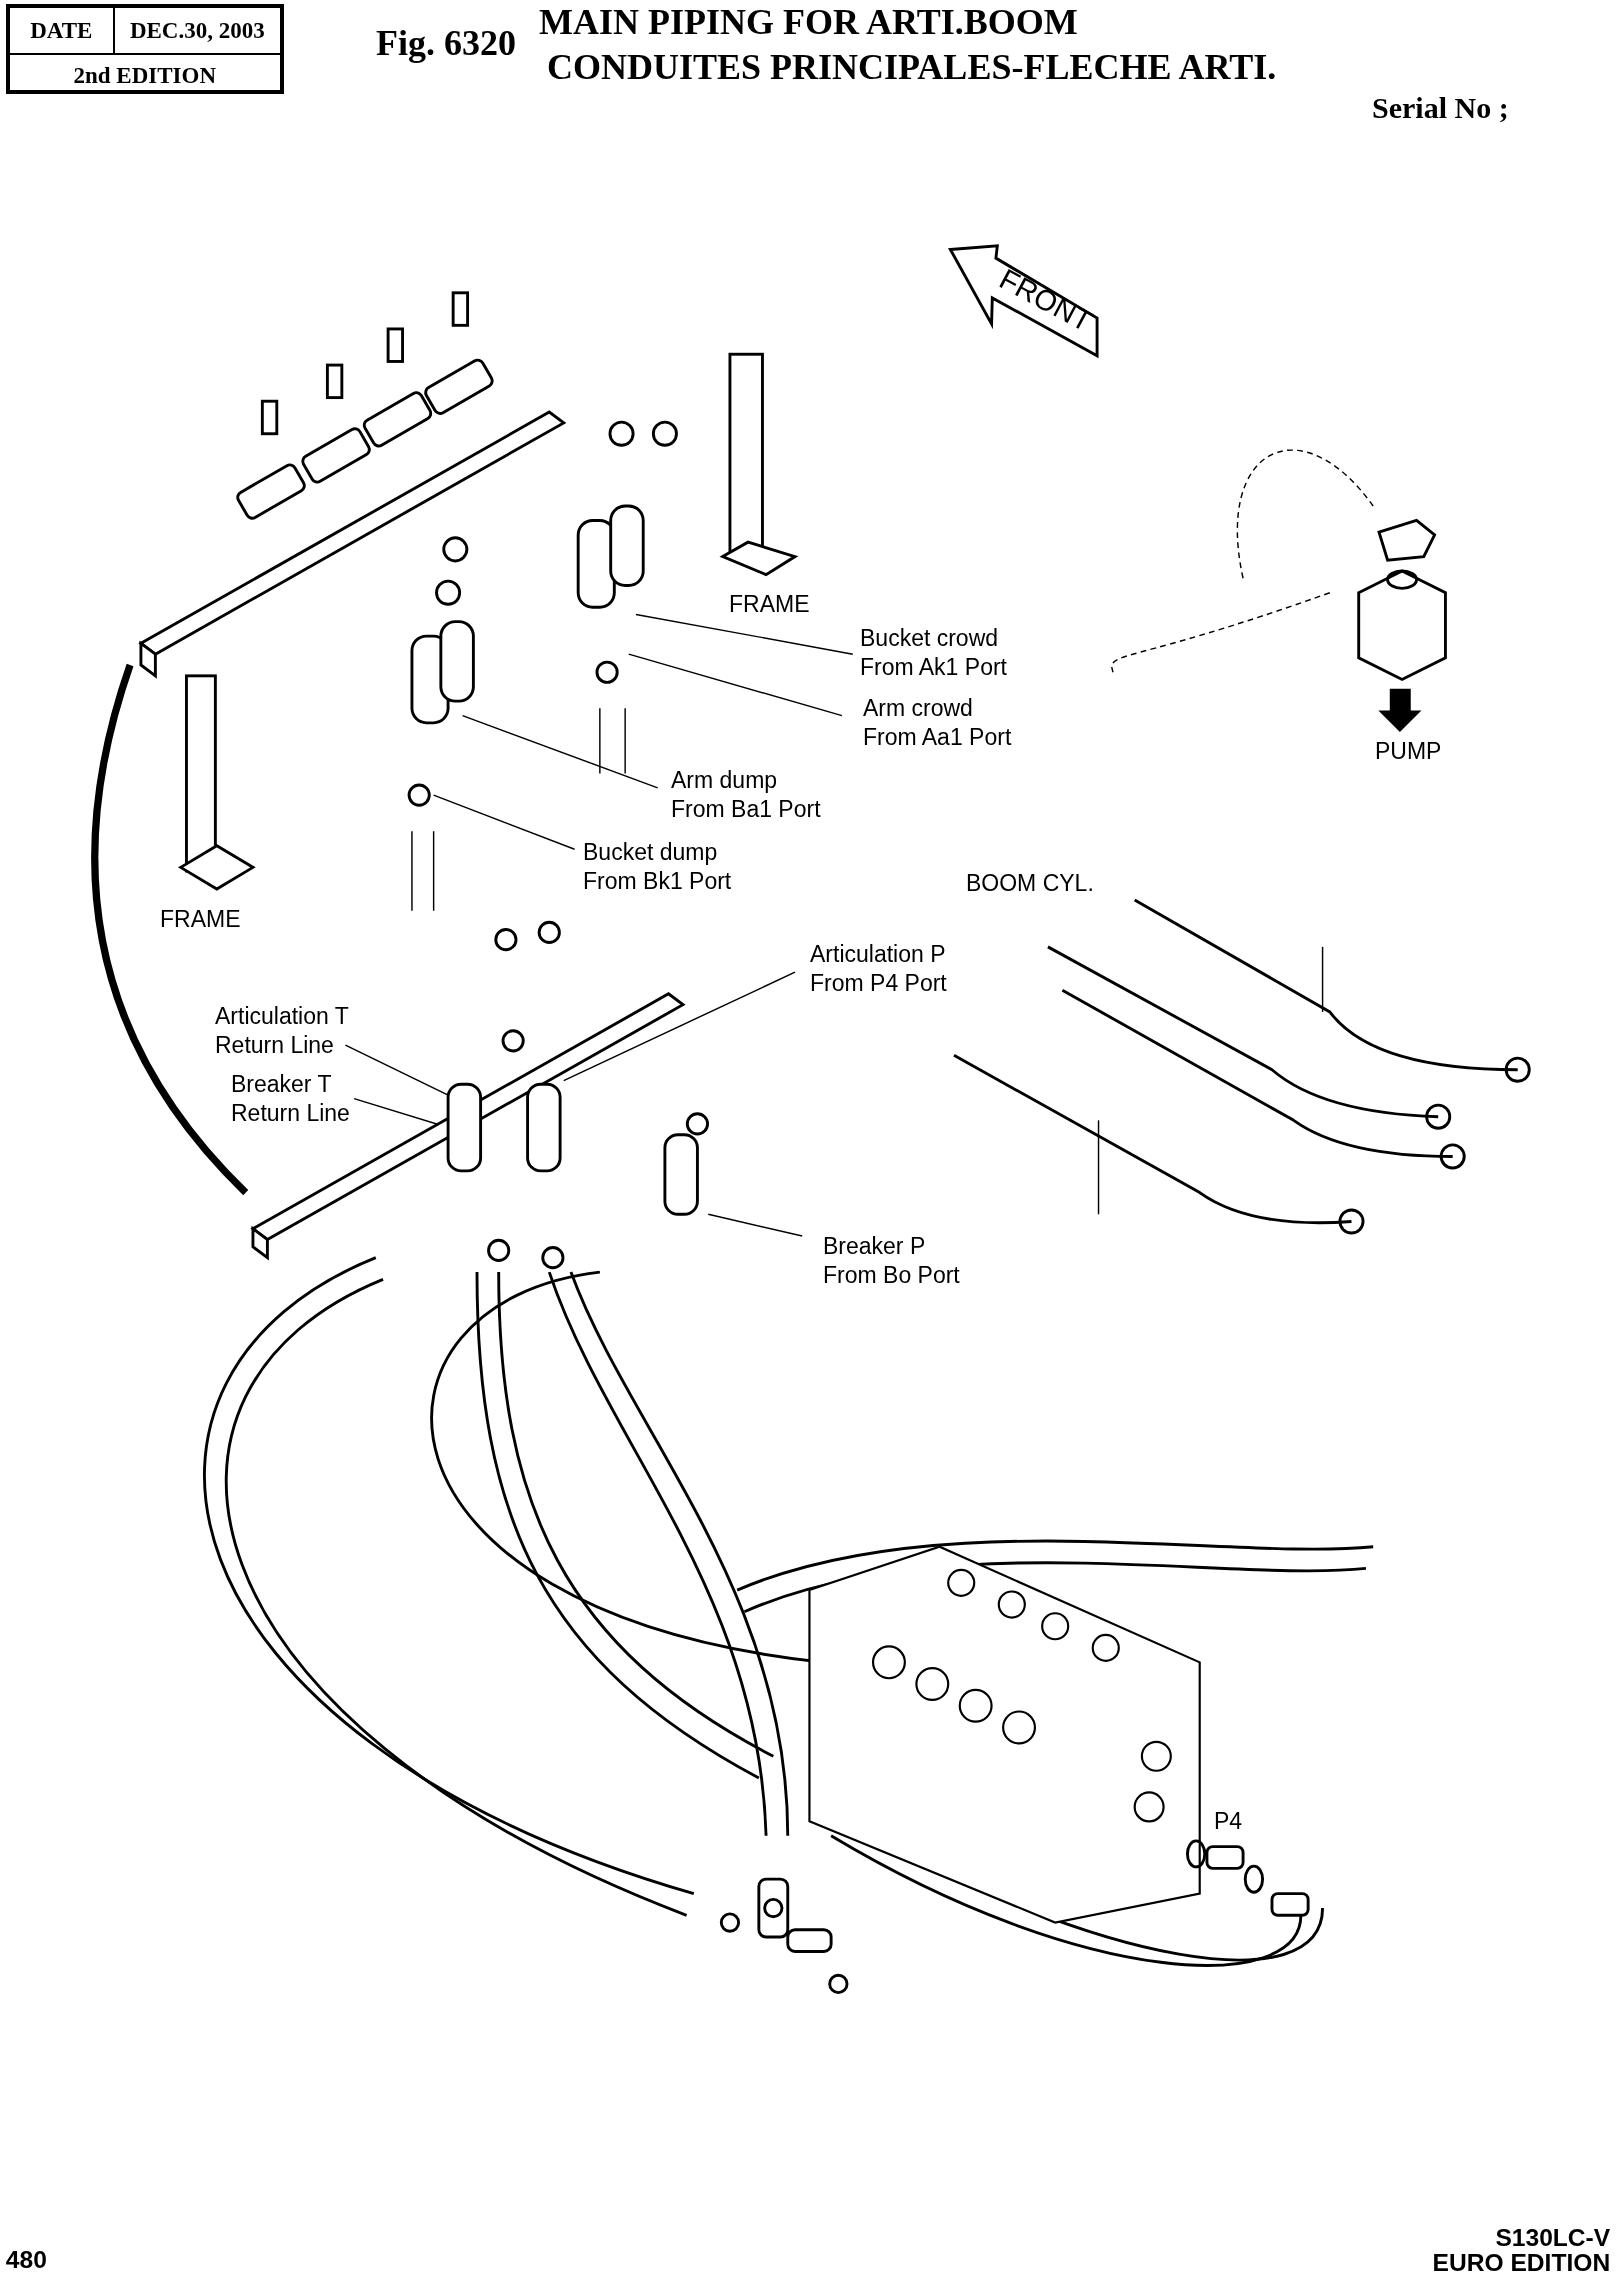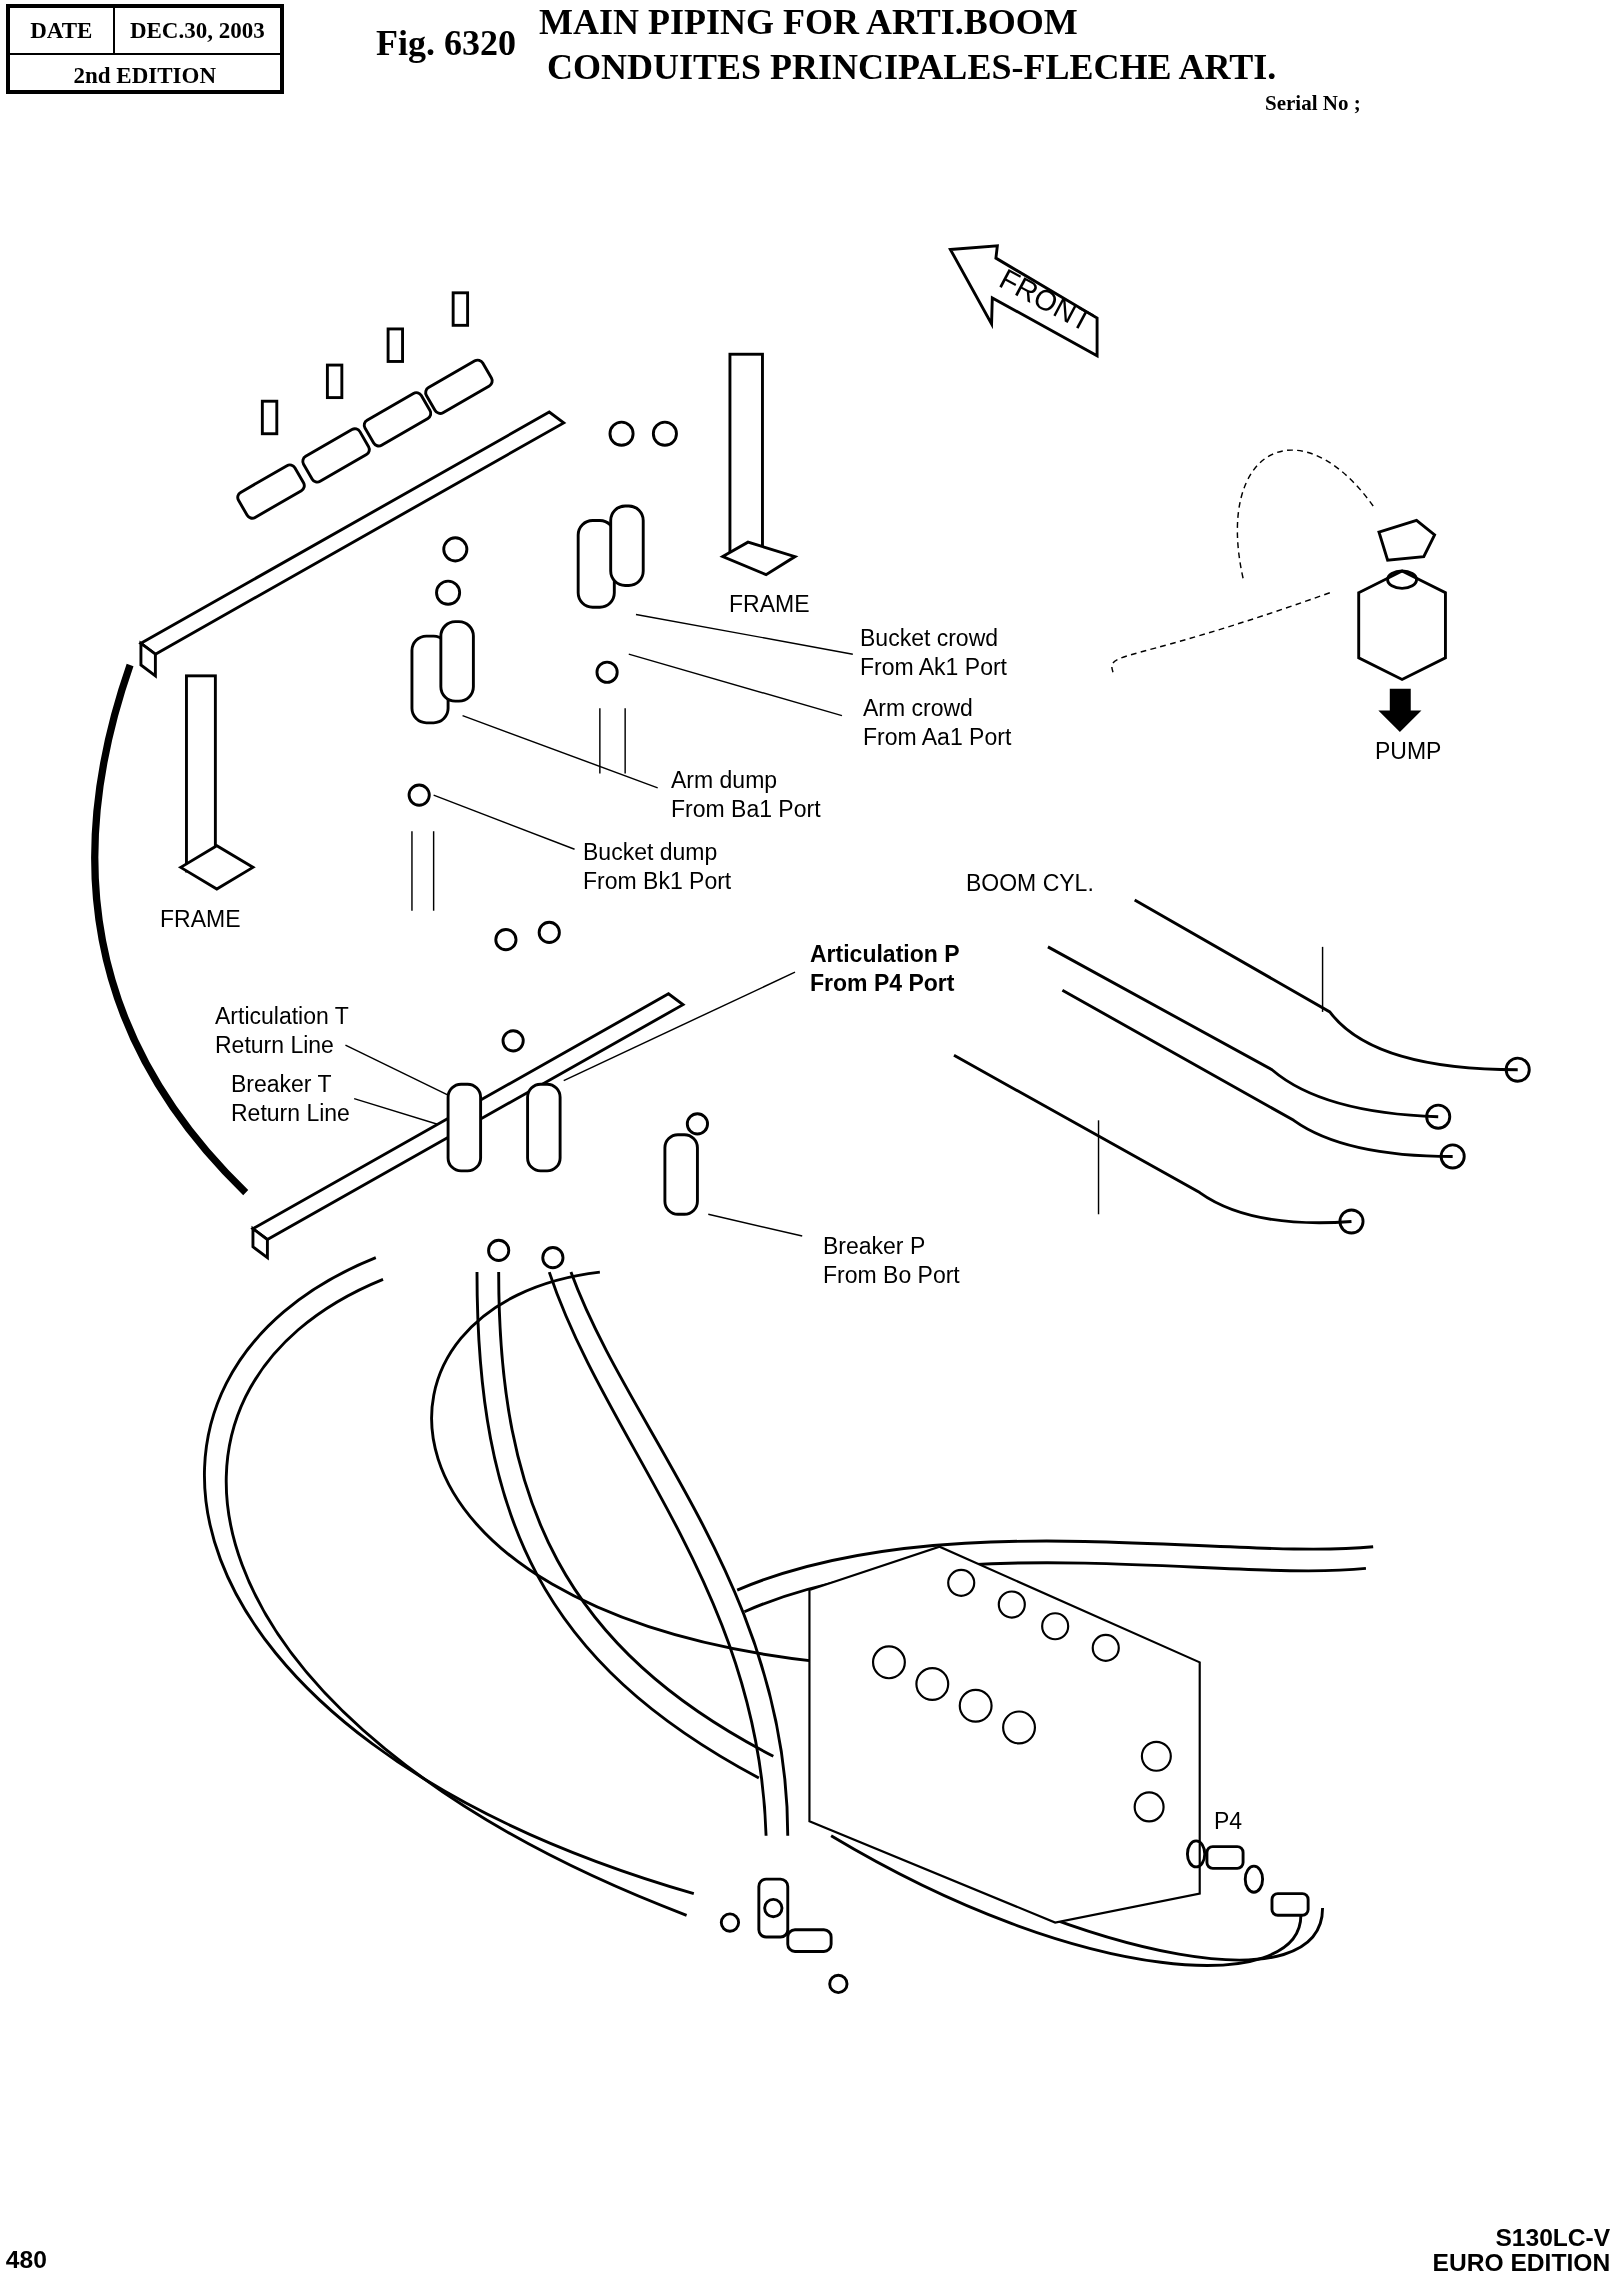--- a/index.html
+++ b/index.html
@@ -7,21 +7,21 @@
     .serif { font-family: "Liberation Serif", "DejaVu Serif", serif; font-weight:bold; }
     .sans { font-family: "Liberation Sans", "DejaVu Sans", sans-serif; }
     #date-box { position:absolute; left:5.8px; top:4.3px; width:278px; height:90px; border:4.3px solid #000; box-sizing:border-box; }
     #date-box .row1 { position:absolute; left:0; top:0; width:100%; height:45px; border-bottom:2.2px solid #000; }
     #date-box .cell-label { position:absolute; left:0; top:0; width:103px; height:45px; border-right:2.2px solid #000; display:flex; align-items:center; justify-content:center; font-size:23px; }
     #date-box .cell-date { position:absolute; left:105px; top:0; right:0; height:45px; display:flex; align-items:center; justify-content:center; font-size:23px; }
     #date-box .row2 { position:absolute; left:0; top:47px; width:100%; height:41px; display:flex; align-items:center; justify-content:center; font-size:23px; }
     #fig-number { position:absolute; left:376px; top:22px; font-size:36px; }
     #title-en { position:absolute; left:539px; top:1.4px; font-size:36px; white-space:nowrap; }
     #title-fr { position:absolute; left:539px; top:46px; font-size:36px; white-space:nowrap;margin-left:8px; }
-    #serial { position:absolute; left:1265px; top:91px; font-size:21px; }
+    #serial { position:absolute; left:1372px; top:91px; font-size:30px; }
     .label { position:absolute; font-size:23px; line-height:29px; white-space:nowrap; }
     #page-number { position:absolute; left:5.8px; top:2246px; font-size:24.6px; font-weight:bold; }
     #model { position:absolute; right:5.8px; top:2226px; font-size:24.6px; font-weight:bold; text-align:right; line-height:24.6px;margin-left:24px; }
     svg#drawing { position:absolute; left:0; top:0; }
   </style>
 </head>
 <body>
 
 <div id="date-box" class="serif">
   <div class="row1">
@@ -195,21 +195,21 @@
   <div>From Aa1 Port</div>
 </div>
 <div class="label sans" style="left:671px; top:766px;">
   <div>Arm dump</div>
   <div>From Ba1 Port</div>
 </div>
 <div class="label sans" style="left:583px; top:838px;">
   <div>Bucket dump</div>
   <div>From Bk1 Port</div>
 </div>
-<div class="label sans" style="left:810px; top:940px;font-weight:bold;">
+<div class="label sans" style="left:810px; top:940px;">
   <div>Articulation P</div>
   <div>From P4 Port</div>
 </div>
 <div class="label sans" style="left:215px; top:1002px;">
   <div>Articulation T</div>
   <div>Return Line</div>
 </div>
 <div class="label sans" style="left:231px; top:1070px;">
   <div>Breaker T</div>
   <div>Return Line</div>

